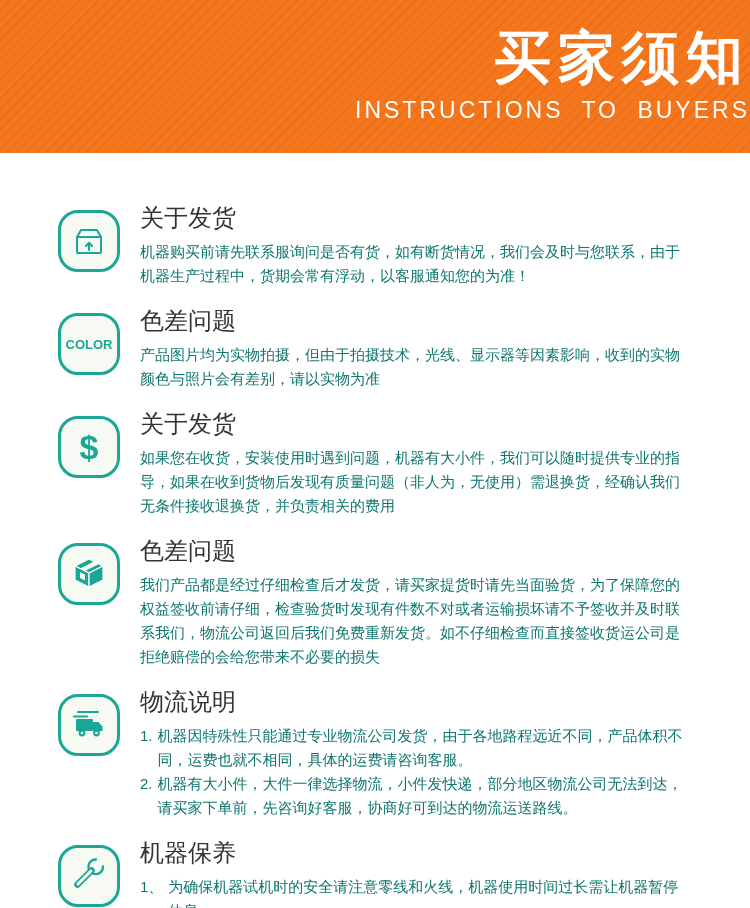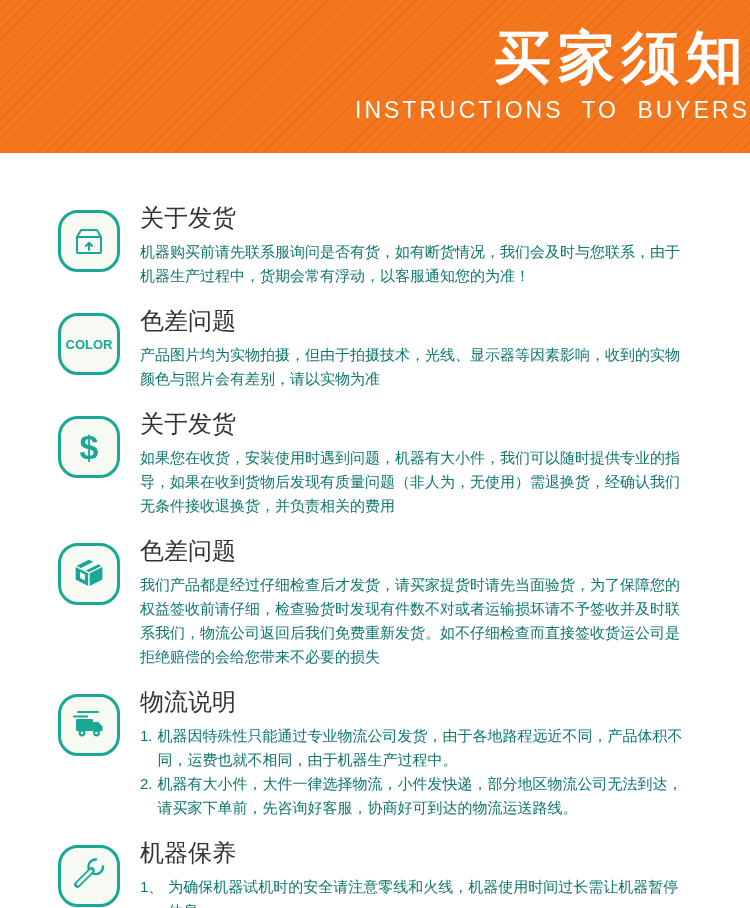--- a/index.html
+++ b/index.html
@@ -151,21 +151,21 @@
           <circle cx="15" cy="30" r="1.3" fill="#f7faf3"></circle>
           <circle cx="29.5" cy="30" r="3.4" fill="#1aa795"></circle>
           <circle cx="29.5" cy="30" r="1.3" fill="#f7faf3"></circle>
         </svg>
       </div>
       <div class="sec-content">
         <div class="sec-title">物流说明</div>
         <div class="sec-body">
           <div class="list-item">
             <span class="list-marker">1.</span>
-            <span class="list-text">机器因特殊性只能通过专业物流公司发货，由于各地路程远近不同，产品体积不同，运费也就不相同，由于机器生产过程中。</span>
+            <span class="list-text">机器因特殊性只能通过专业物流公司发货，由于各地路程远近不同，产品体积不同，运费也就不相同，具体的运费请咨询客服。</span>
           </div>
           <div class="list-item">
             <span class="list-marker">2.</span>
             <span class="list-text">机器有大小件，大件一律选择物流，小件发快递，部分地区物流公司无法到达，请买家下单前，先咨询好客服，协商好可到达的物流运送路线。</span>
           </div>
         </div>
       </div>
     </div>
 
     <div class="section">

